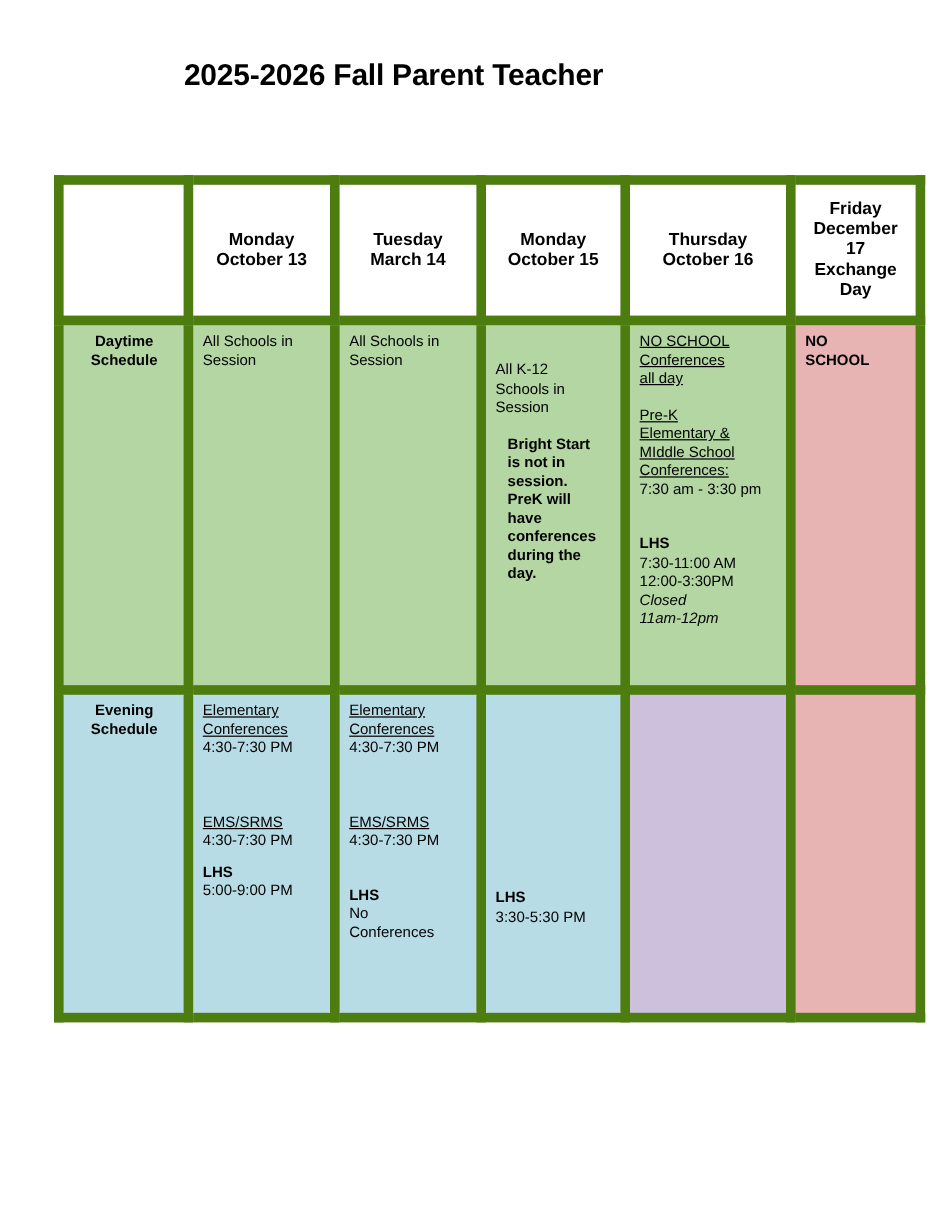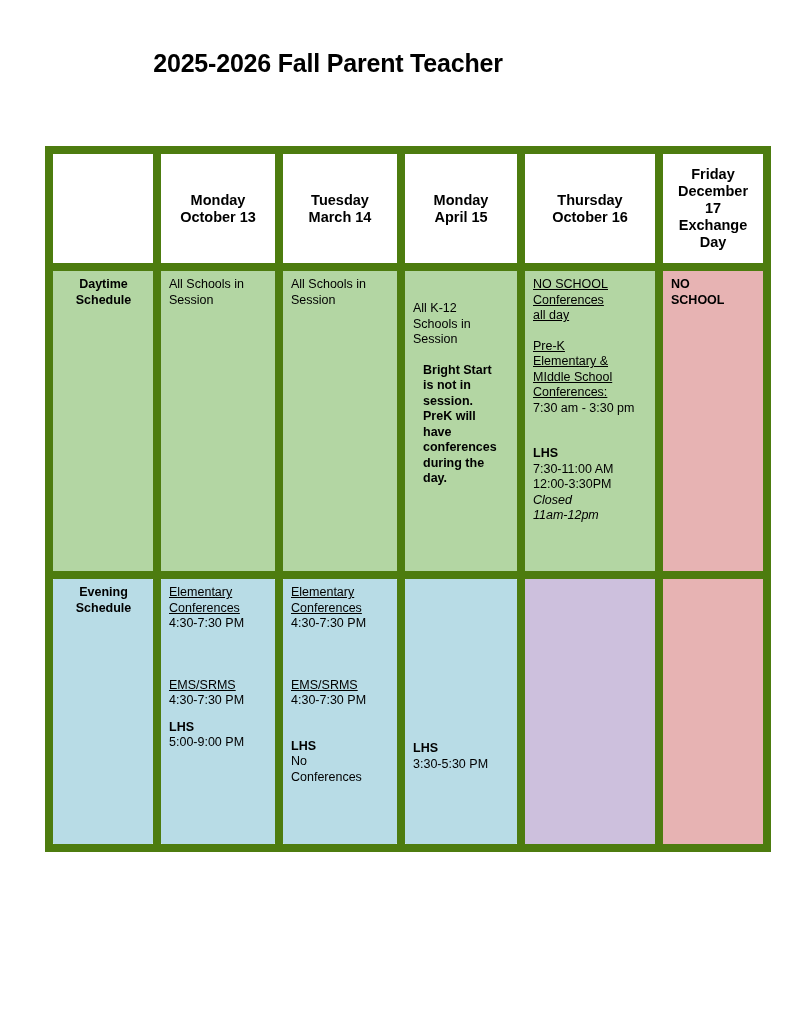--- a/index.html
+++ b/index.html
@@ -152,21 +152,21 @@
             <span class="hd-l">October 13</span>
           </td>
 
           <td>
             <span class="hd-l">Tuesday</span>
             <span class="hd-l">March 14</span>
           </td>
 
           <td>
             <span class="hd-l">Monday</span>
-            <span class="hd-l">April 15</span>
+            <span class="hd-l">October 15</span>
           </td>
 
           <td>
             <span class="hd-l">Thursday</span>
             <span class="hd-l">October 16</span>
           </td>
 
           <td class="fri-head">
             <span class="hd-l">Friday</span>
             <span class="hd-l">December</span>

